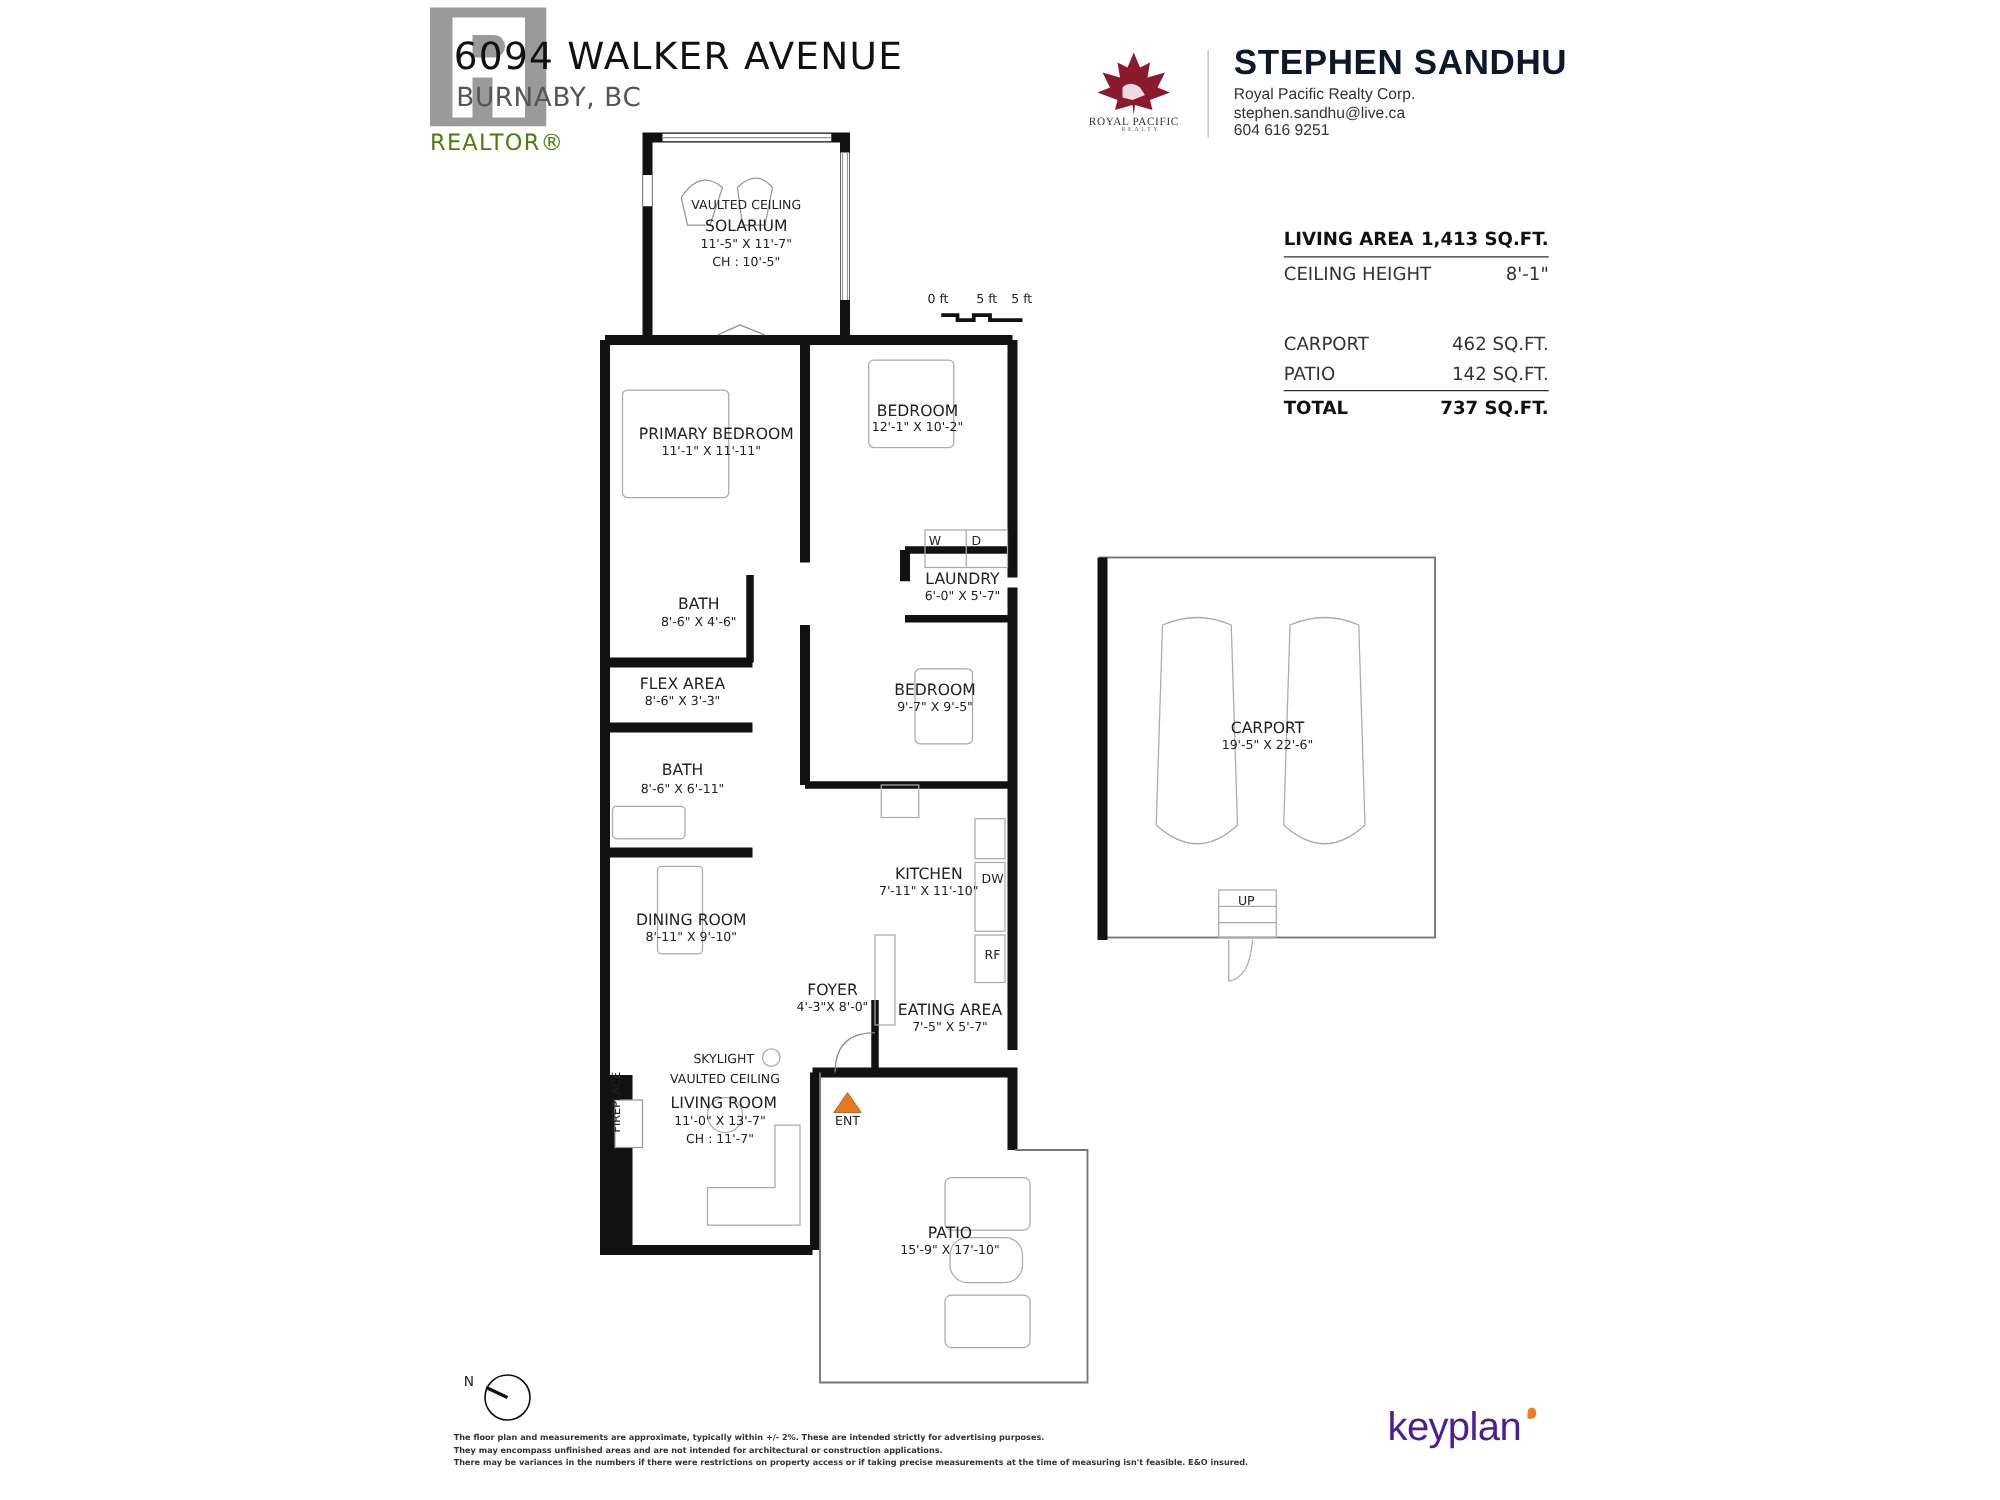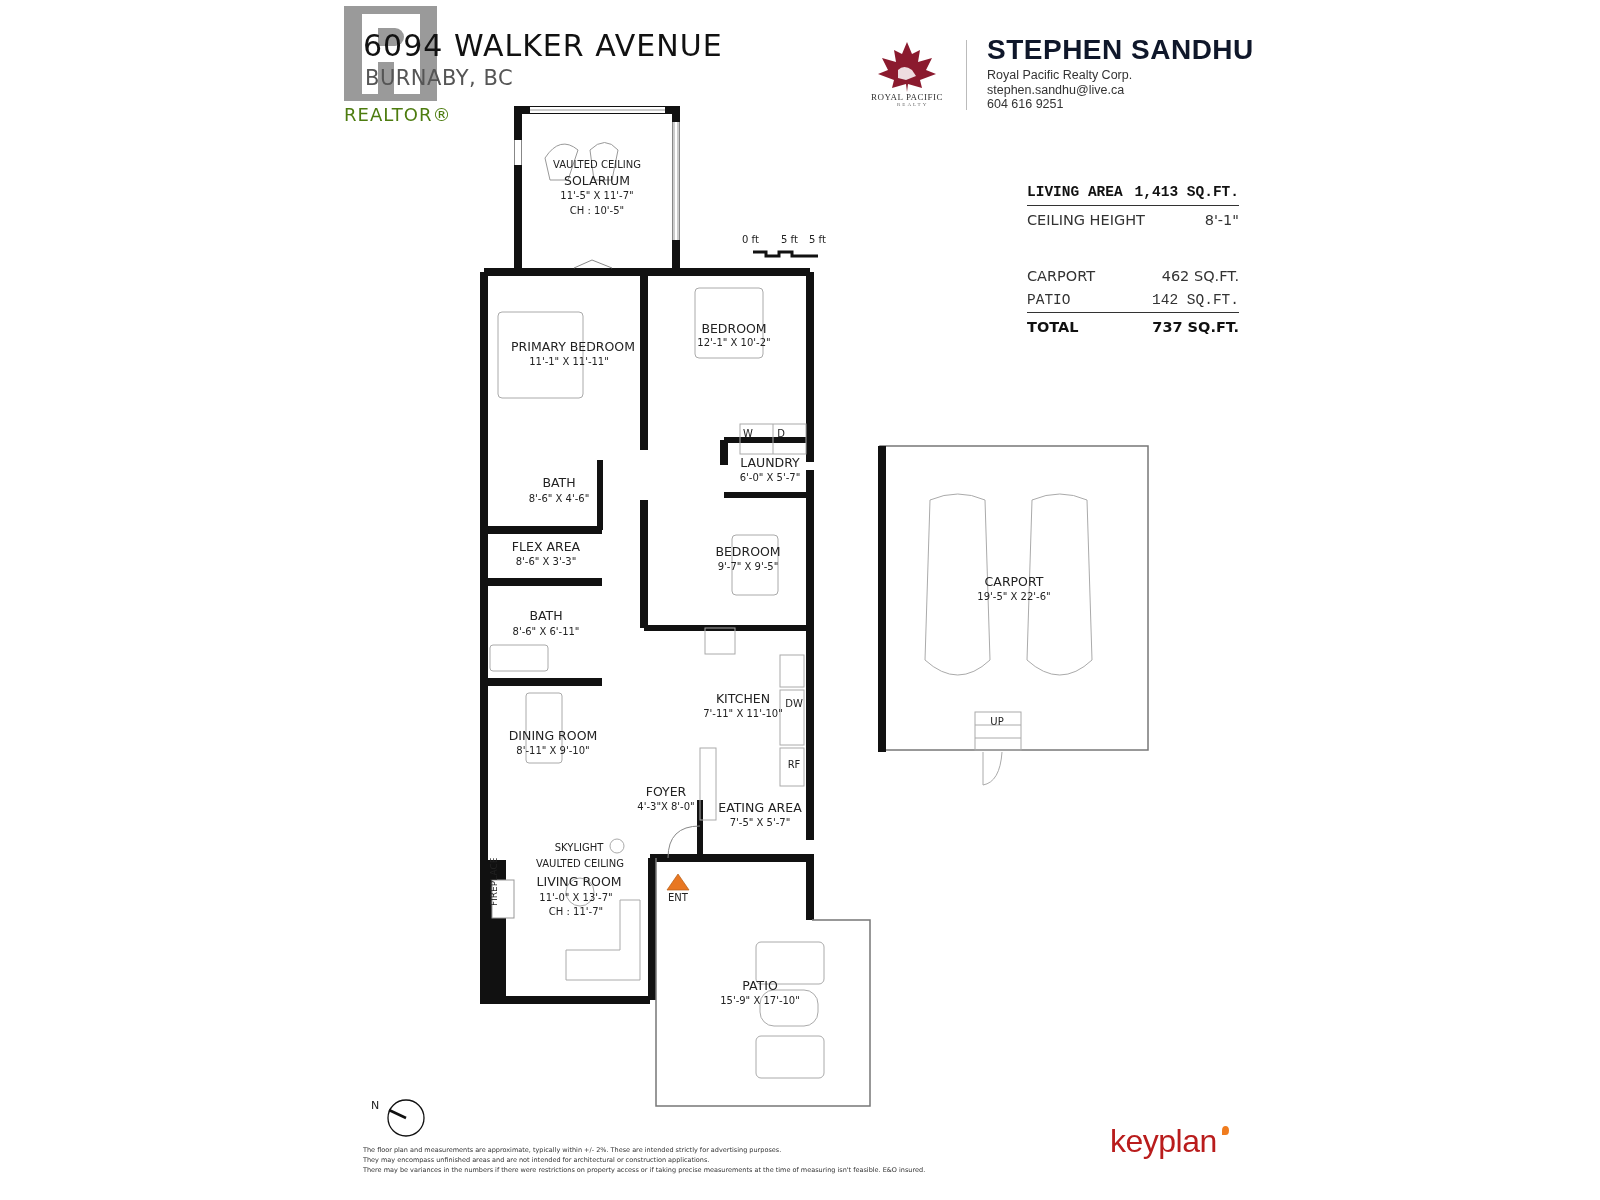--- a/index.html
+++ b/index.html
@@ -13,23 +13,23 @@
   .title{left:363px;top:28px;font-size:30px;letter-spacing:1px;color:#111;}
   .subtitle{left:365px;top:66px;font-size:21px;color:#555;letter-spacing:0.5px;}
   .agent-name{left:987px;top:34px;font-family:"Liberation Sans",sans-serif;font-weight:bold;font-size:28px;color:#0f172a;letter-spacing:0.5px;}
   .agent-line{left:987px;font-family:"Liberation Sans",sans-serif;font-size:12.5px;color:#333;}
   .divider-v{left:966px;top:40px;width:1px;height:70px;background:#bbb;}
   .rp-word{left:871px;top:92px;font-family:"Liberation Serif",serif;font-size:9px;color:#333;letter-spacing:0.5px;}
   .rp-sub{left:897px;top:102px;font-family:"Liberation Serif",serif;font-size:5px;color:#666;letter-spacing:2px;}
   .areas{left:1027px;top:178px;width:212px;font-size:14.5px;color:#333;}
   .arow{display:flex;justify-content:space-between;height:27px;align-items:center;}
   .arow.bold{font-weight:bold;color:#111;}
-  .arow.rule{border-bottom:1.5px solid #333;font-family:Liberation Mono, monospace;}
-  .disclaimer{left:363px;font-size:6.5px;color:#333;}
-  .keyplan{left:1110px;top:1123px;font-family:"Liberation Sans",sans-serif;font-size:32px;color:#b91c1c;letter-spacing:-0.5px;}
+  .arow.rule{border-bottom:1.5px solid #333;}
+  .disclaimer{left:363px;font-size:6.5px;color:#333;font-weight:bold;}
+  .keyplan{left:1110px;top:1123px;font-family:"Liberation Sans",sans-serif;font-size:32px;color:#4c1d95;letter-spacing:-0.5px;}
   .keyplan-dot{left:1222px;top:1126px;width:7px;height:9px;background:#f07c1e;border-radius:50% 50% 50% 0;}
   .lbl{position:absolute;text-align:center;font-size:12.5px;color:#222;white-space:nowrap;transform:translateX(-50%);}
   .dim{font-size:10px;color:#222;}
   .small{font-size:10px;}
 </style>
 </head>
 <body>
 
 <div class="abs realtor-logo">
   <div class="r"></div>

